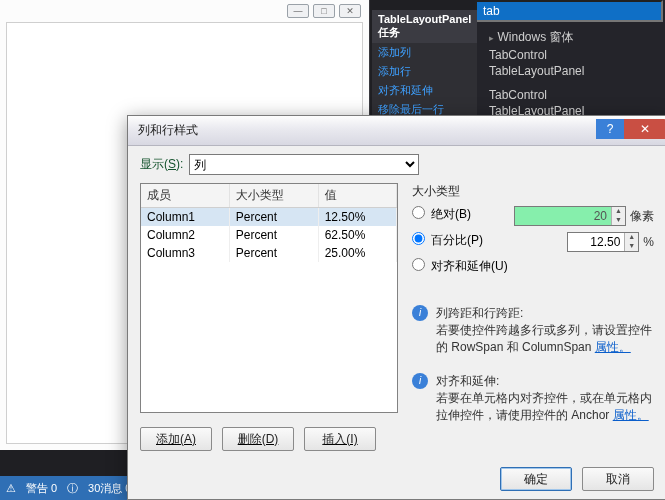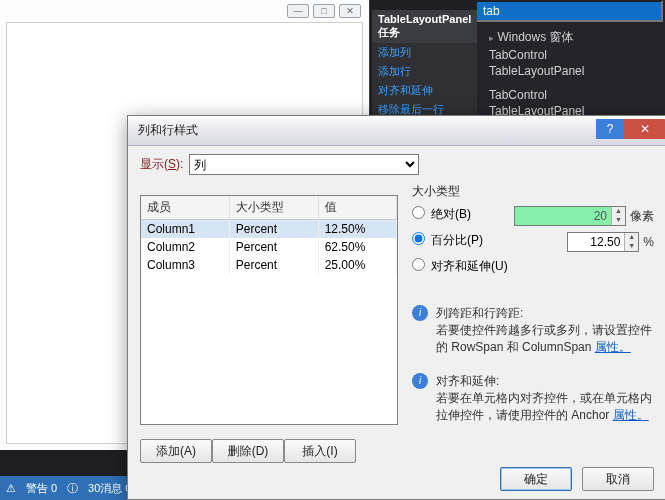--- a/index.html
+++ b/index.html
@@ -90,45 +90,45 @@
   .tb-help { background: #3a80d8; width: 28px; }
   .tb-close { background: #c94f43; width: 42px; border-top-right-radius: 2px;}
   .titlebar .tb-help, .titlebar .tb-close { height: 20px; }
 
   .dlg-body {
     position: absolute; top: 30px; left: 0; right: 0; bottom: 0;
     padding: 8px 12px 10px;
   }
 
   .row-show { display: flex; align-items: center; gap: 6px; margin-bottom: 8px; }
-  .row-show label { color: #7f1d1d; }
+  .row-show label { color: #14532d; }
   .row-show .ul { text-decoration: underline; }
   .row-show select {
     flex: 0 0 230px; height: 21px; font-size: 12px;
     border: 1px solid #7a7a7a; background: #fff;
   }
 
   .content-cols { display: flex; gap: 14px; }
   .left-col { width: 258px; }
   .right-col { flex: 1; }
 
   .grid {
-    border: 1px solid #828282; background: #fff; height: 230px; overflow: hidden; margin-top: 12px;
+    border: 1px solid #828282; background: #fff; height: 230px; overflow: hidden;
   }
   .grid table { width: 100%; border-collapse: collapse; font-size: 12px; }
   .grid th {
     text-align: left; font-weight: normal; padding: 3px 6px;
     background: #f4f4f4; border-bottom: 1px solid #cfcfcf; border-right: 1px solid #e2e2e2;
     color: #333;
   }
   .grid td { padding: 2px 6px; border-right: 1px solid #eee; }
   .grid tbody tr.sel { background: #d6e5f3; }
   .grid tbody tr { height: 18px; }
 
-  .grid-btns { display: flex; margin-top: 14px; }
+  .grid-btns { display: flex; gap: 10px; margin-top: 14px; text-decoration: underline; }
   .btn {
     min-width: 72px; height: 24px; padding: 0 10px;
     background: linear-gradient(#fafafa,#e5e5e5); border: 1px solid #8a8a8a;
     font-size: 12px; color: #222; border-radius: 2px;
   }
   .btn.primary { border: 1px solid #2f6fb5; box-shadow: inset 0 0 0 1px #9fc5ea; }
 
   .section-title { color: #222; margin-bottom: 6px; }
   .radios { display: flex; flex-direction: column; gap: 6px; margin-bottom: 10px; }
   .radio-row { display: flex; align-items: flex-start; gap: 6px; }

